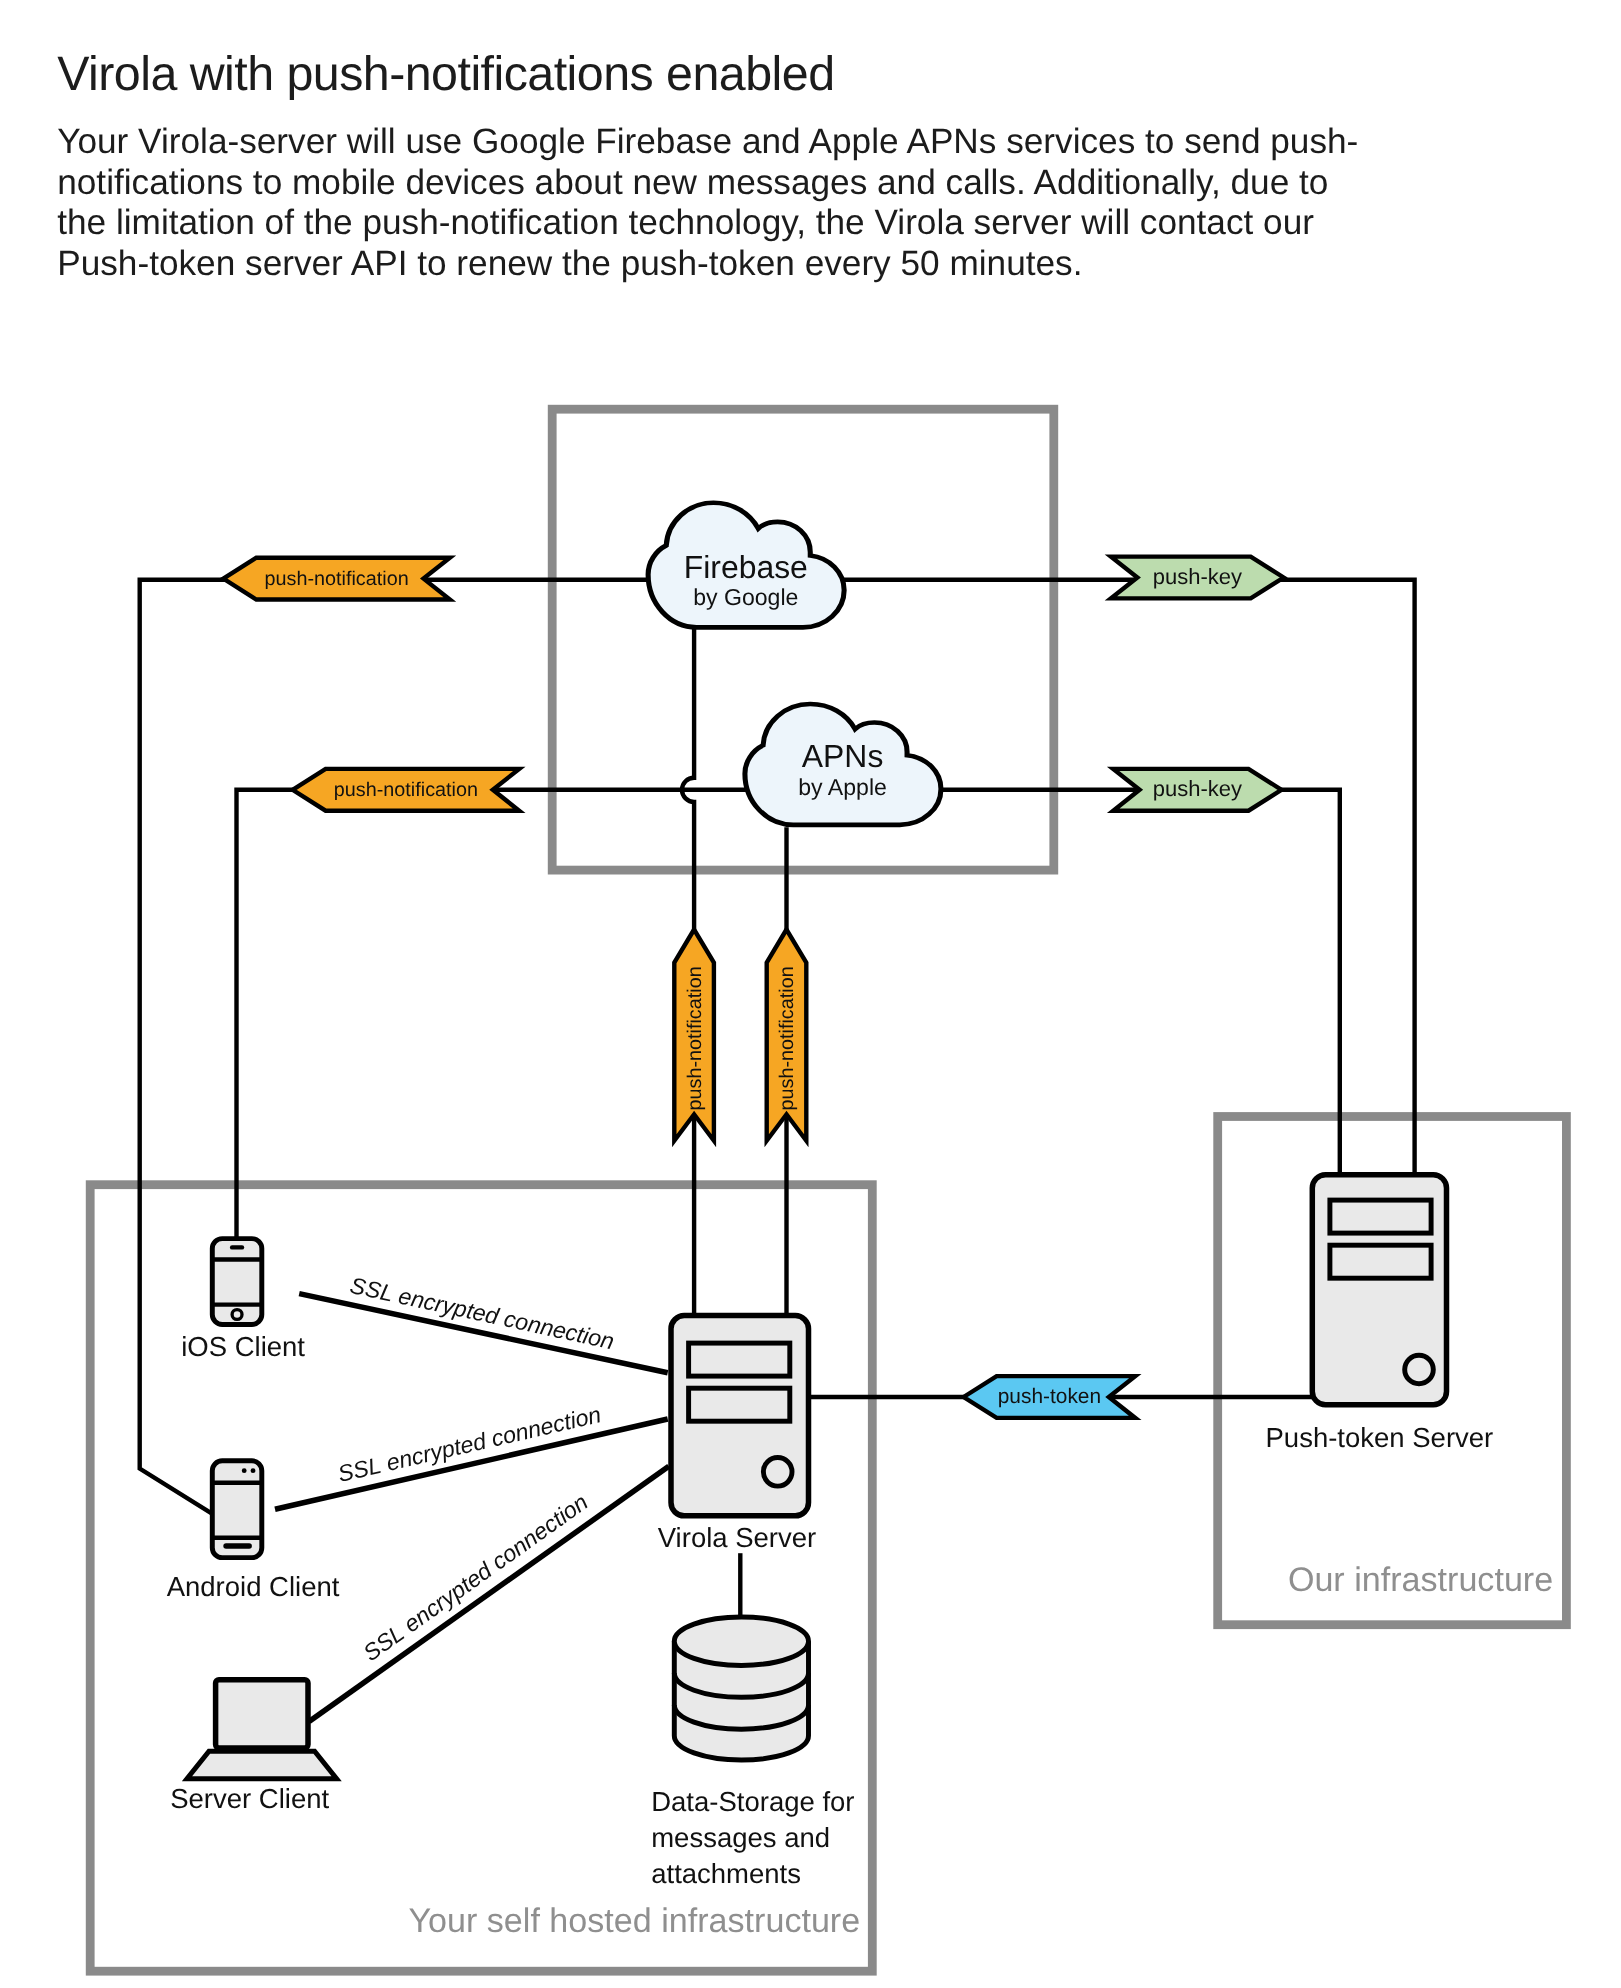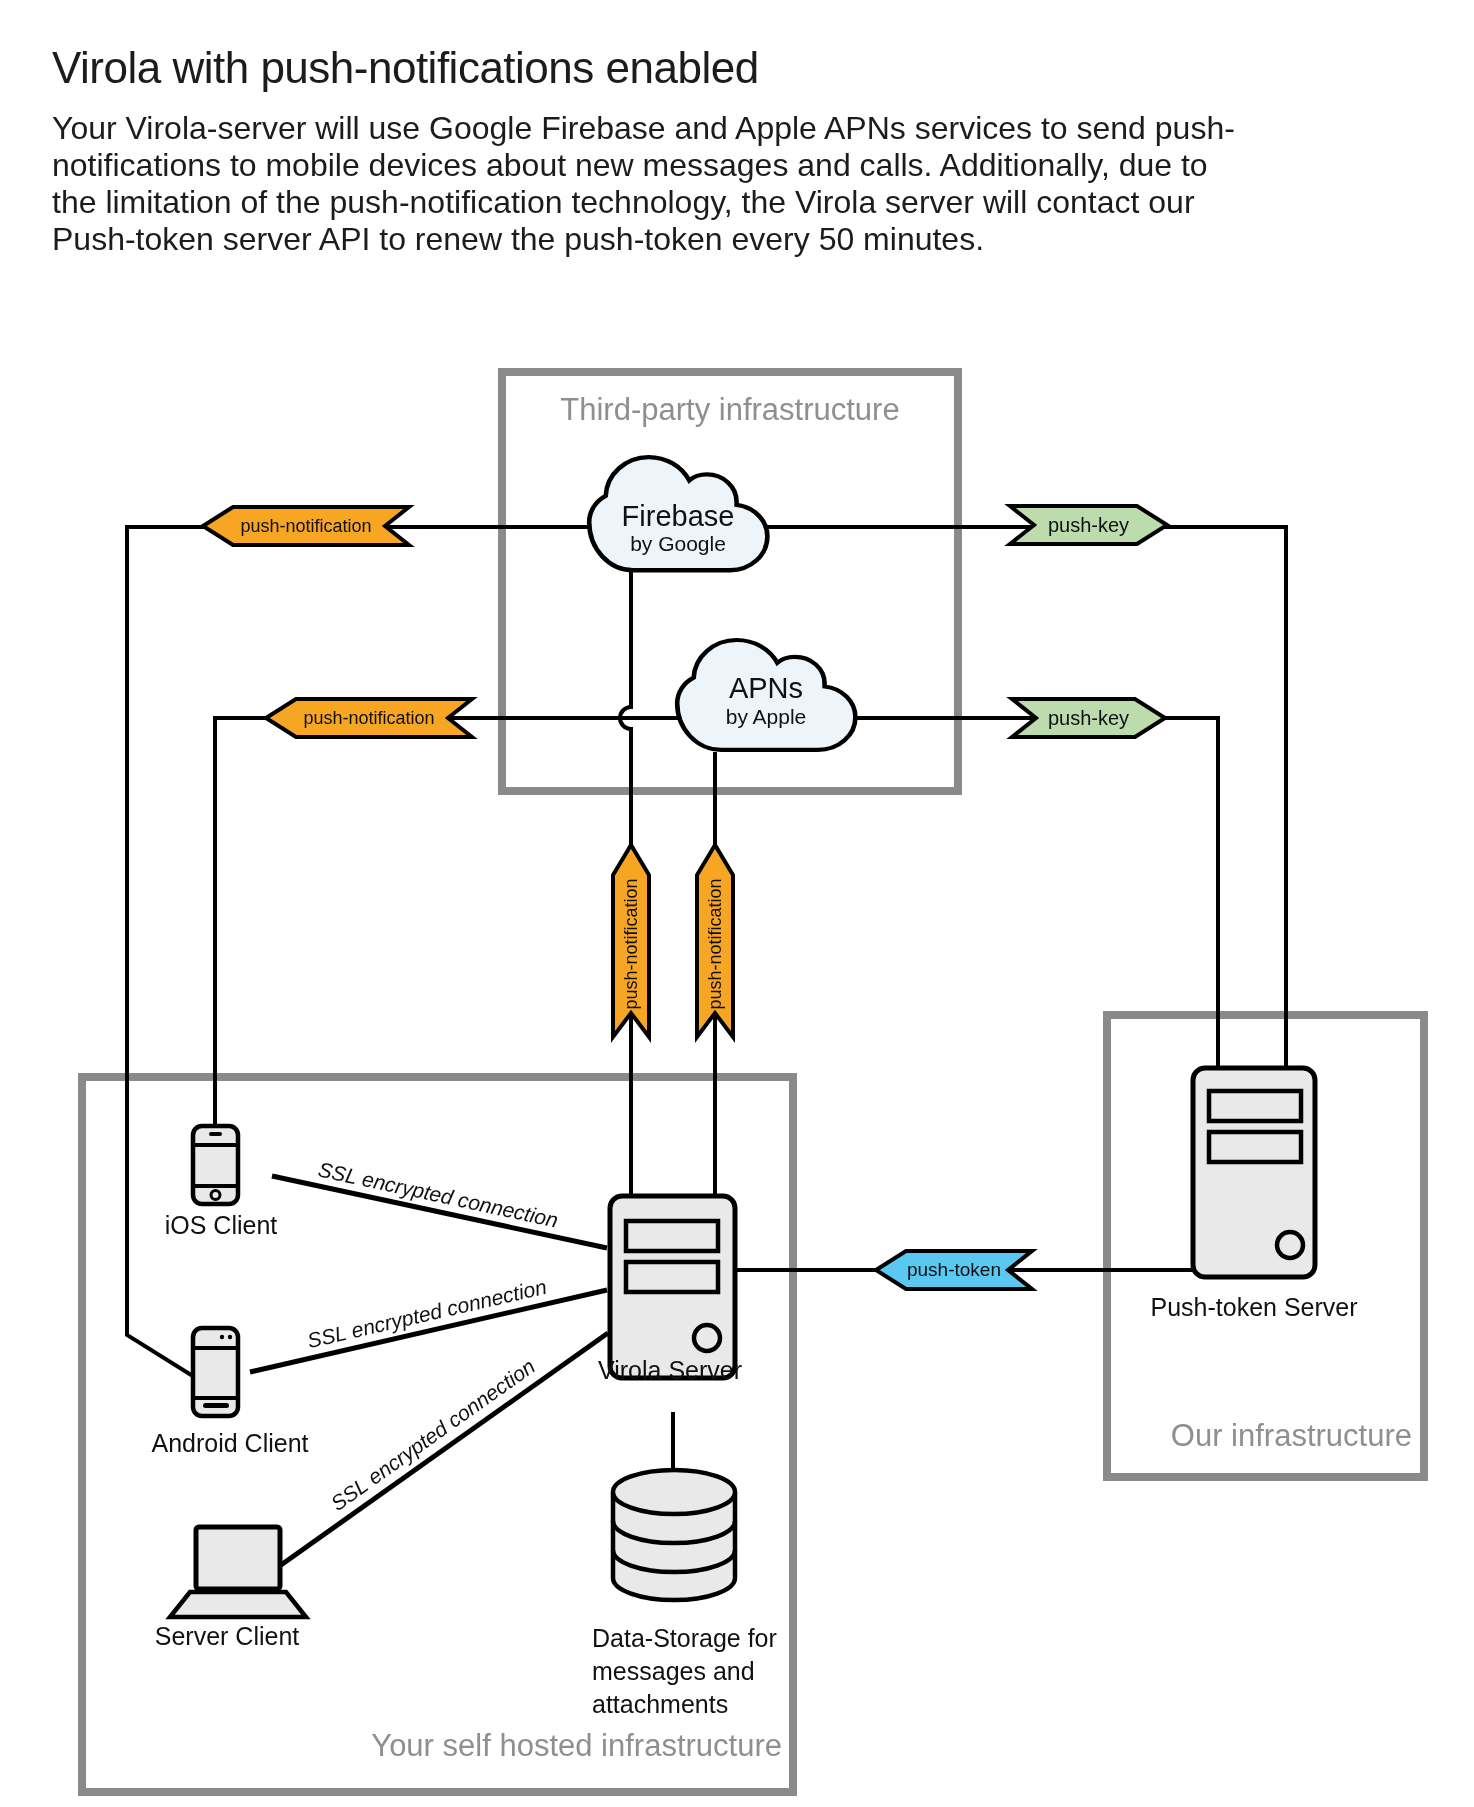--- a/index.html
+++ b/index.html
@@ -116,21 +116,20 @@
     </g>
 
     <g>
       <path d="M613,1492 L613,1578 A61,22 0 0 0 735,1578 L735,1492" fill="#E9E9E9" stroke="#000" stroke-width="4.5"></path>
       <path d="M613,1521 A61,22 0 0 0 735,1521" fill="none" stroke="#000" stroke-width="4.5"></path>
       <path d="M613,1550 A61,22 0 0 0 735,1550" fill="none" stroke="#000" stroke-width="4.5"></path>
       <ellipse cx="674" cy="1492" rx="61" ry="22" fill="#E9E9E9" stroke="#000" stroke-width="4.5"></ellipse>
     </g>
   </svg>
 
-  <div class="zone-label center" style="left:506px;top:392px;width:448px;">Third-party infrastructure</div>
   <div class="zone-label right" style="left:94px;top:1728px;width:688px;">Your self hosted infrastructure</div>
   <div class="zone-label right" style="left:1119px;top:1418px;width:293px;">Our infrastructure</div>
 
   <div class="cloud-name" style="left:587px;top:500px;width:182px;">Firebase</div>
   <div class="cloud-sub" style="left:587px;top:532px;width:182px;">by Google</div>
   <div class="cloud-name" style="left:675px;top:672px;width:182px;">APNs</div>
   <div class="cloud-sub" style="left:675px;top:705px;width:182px;">by Apple</div>
 
   <div class="arrow-lbl" style="left:203px;top:507px;width:206px;height:38px;">push-notification</div>
   <div class="arrow-lbl" style="left:266px;top:699px;width:206px;height:38px;">push-notification</div>
@@ -140,21 +139,21 @@
   <div class="arrow-lbl vert" style="left:631px;top:944px;">push-notification</div>
   <div class="arrow-lbl vert" style="left:715px;top:944px;">push-notification</div>
 
   <div class="ssl-lbl" style="left:308px;top:1183px;transform:rotate(12.2deg);">SSL encrypted connection</div>
   <div class="ssl-lbl" style="left:297px;top:1302px;transform:rotate(-13deg);">SSL encrypted connection</div>
   <div class="ssl-lbl" style="left:303px;top:1423px;transform:rotate(-35.5deg);">SSL encrypted connection</div>
 
   <div class="node-lbl center" style="left:146px;top:1211px;width:150px;">iOS Client</div>
   <div class="node-lbl center" style="left:130px;top:1429px;width:200px;">Android Client</div>
   <div class="node-lbl center" style="left:127px;top:1622px;width:200px;">Server Client</div>
-  <div class="node-lbl center" style="left:570px;top:1356px;width:200px;">Virola Server</div>
+  <div class="node-lbl center" style="left:570px;top:1384px;width:200px;">Virola Server</div>
   <div class="node-lbl center" style="left:1129px;top:1293px;width:250px;">Push-token Server</div>
 
   <div class="storage-lines" style="left:592px;top:1622px;">
     <div>Data-Storage for</div>
     <div>messages and</div>
     <div>attachments</div>
   </div>
 
 </div>
 

